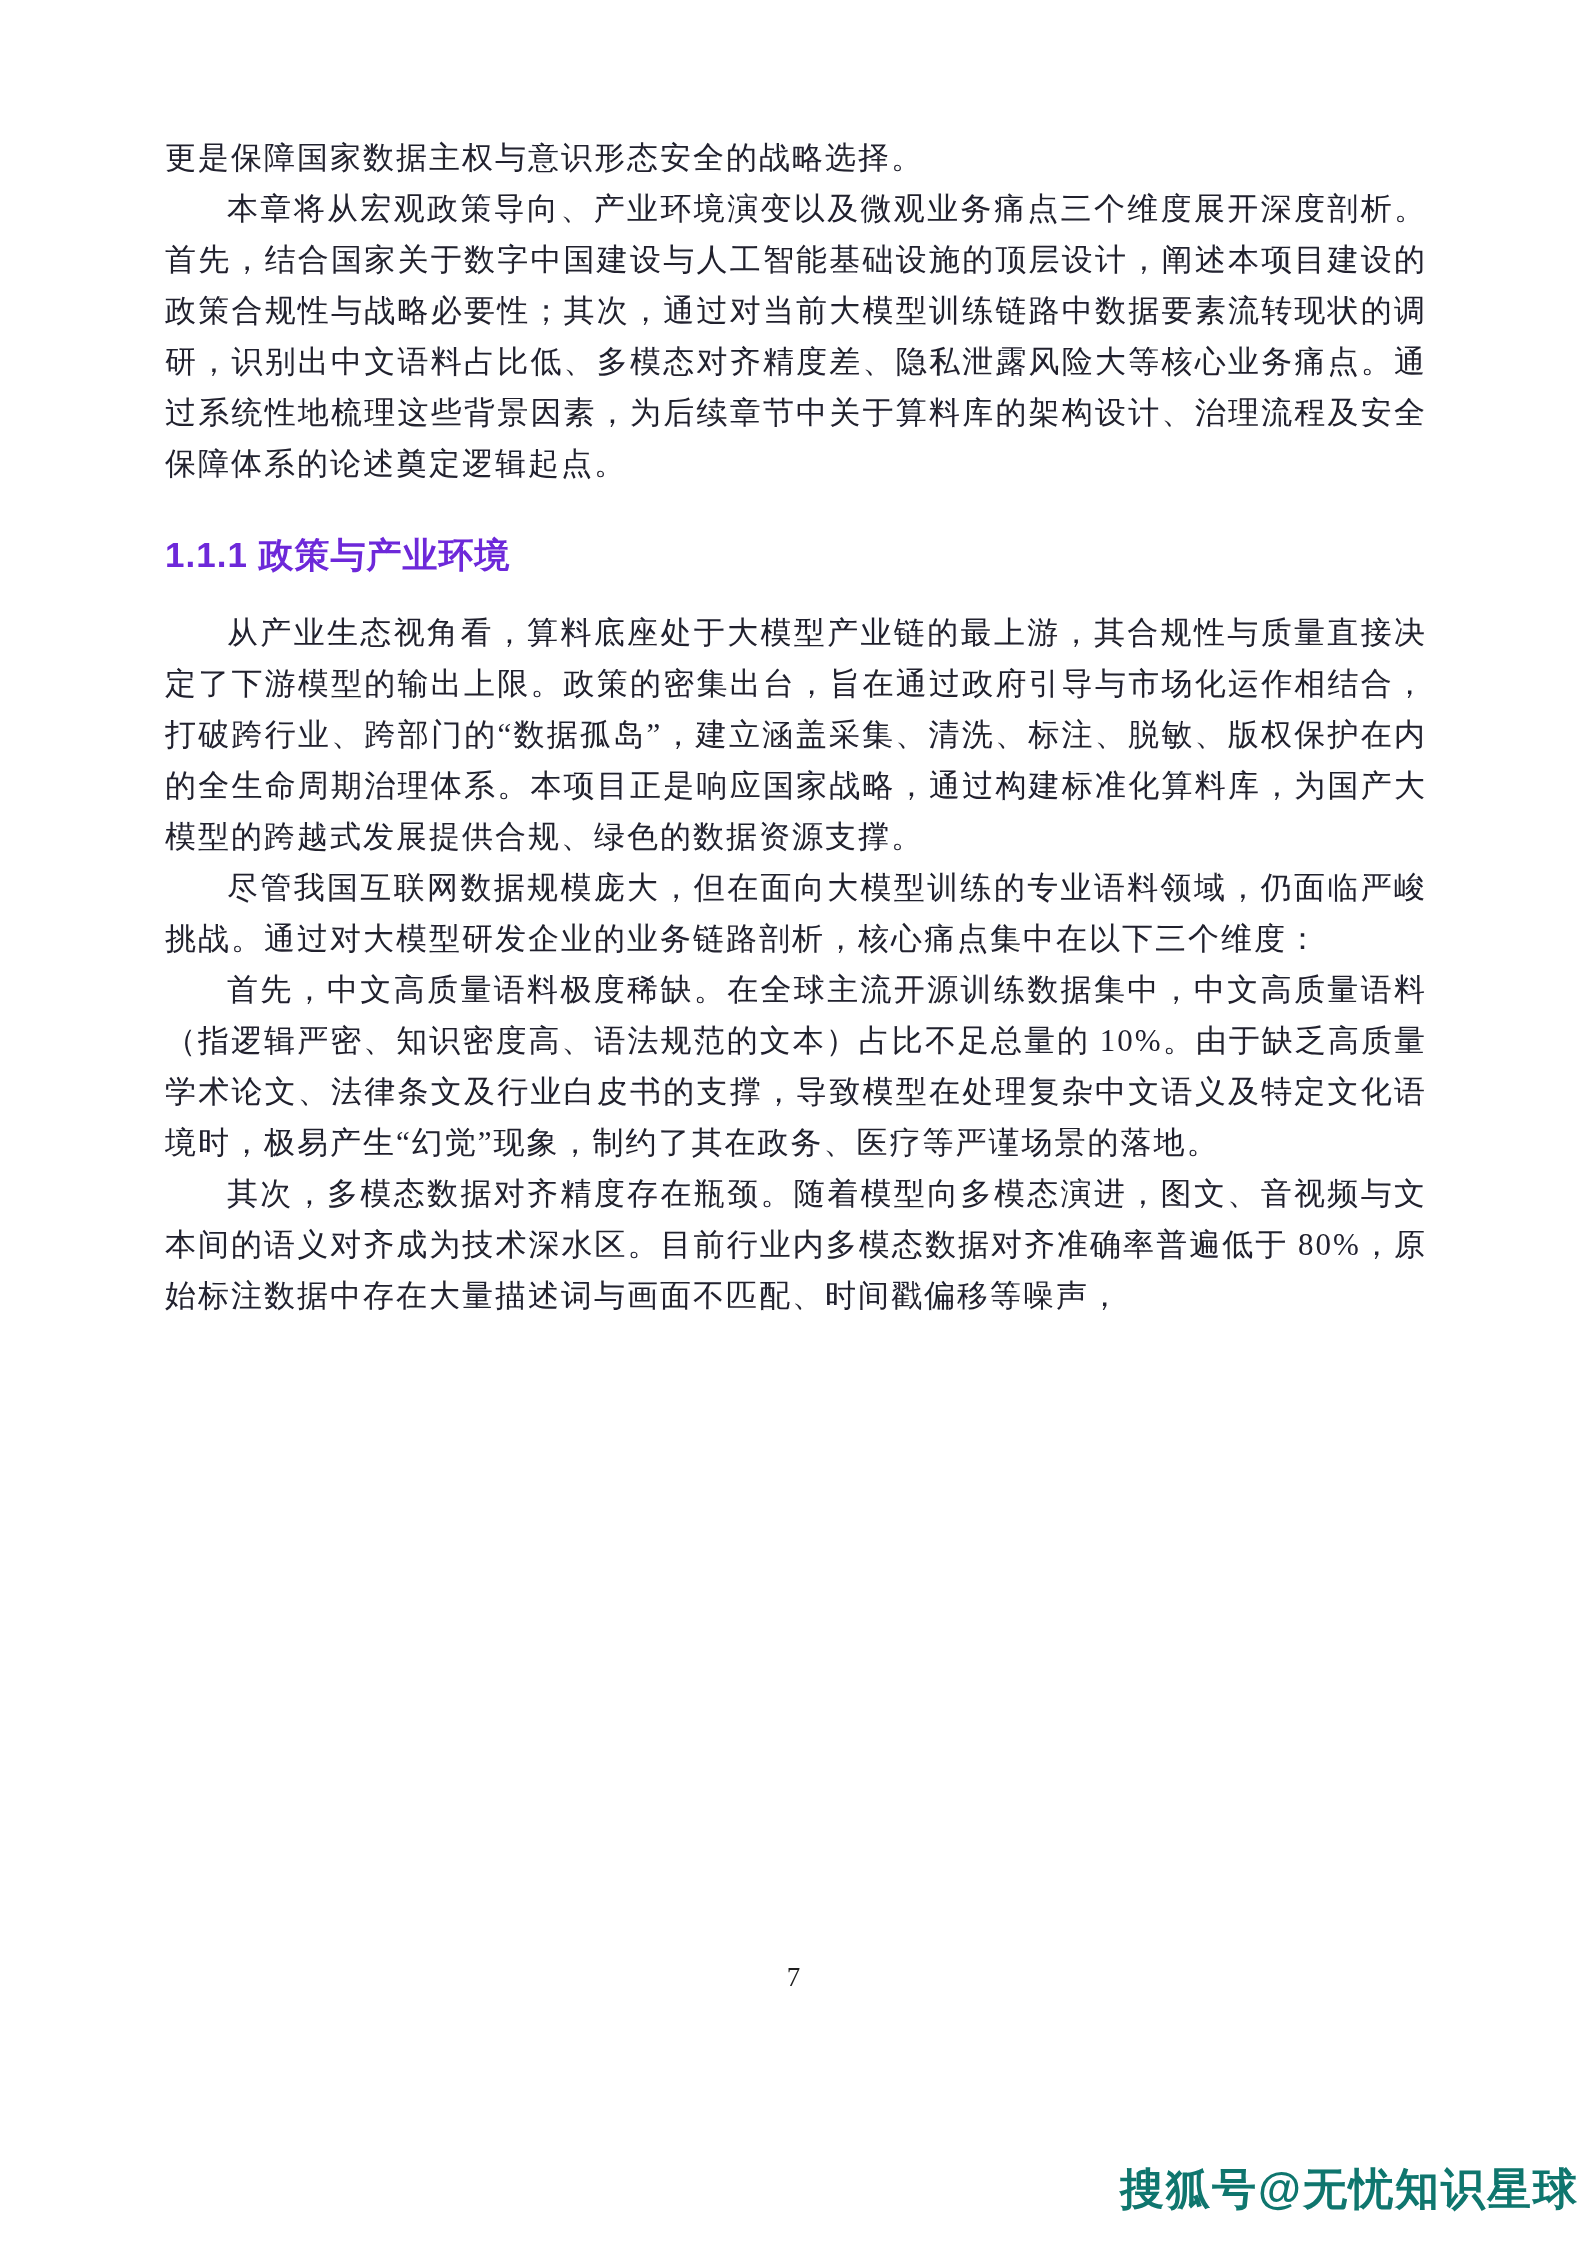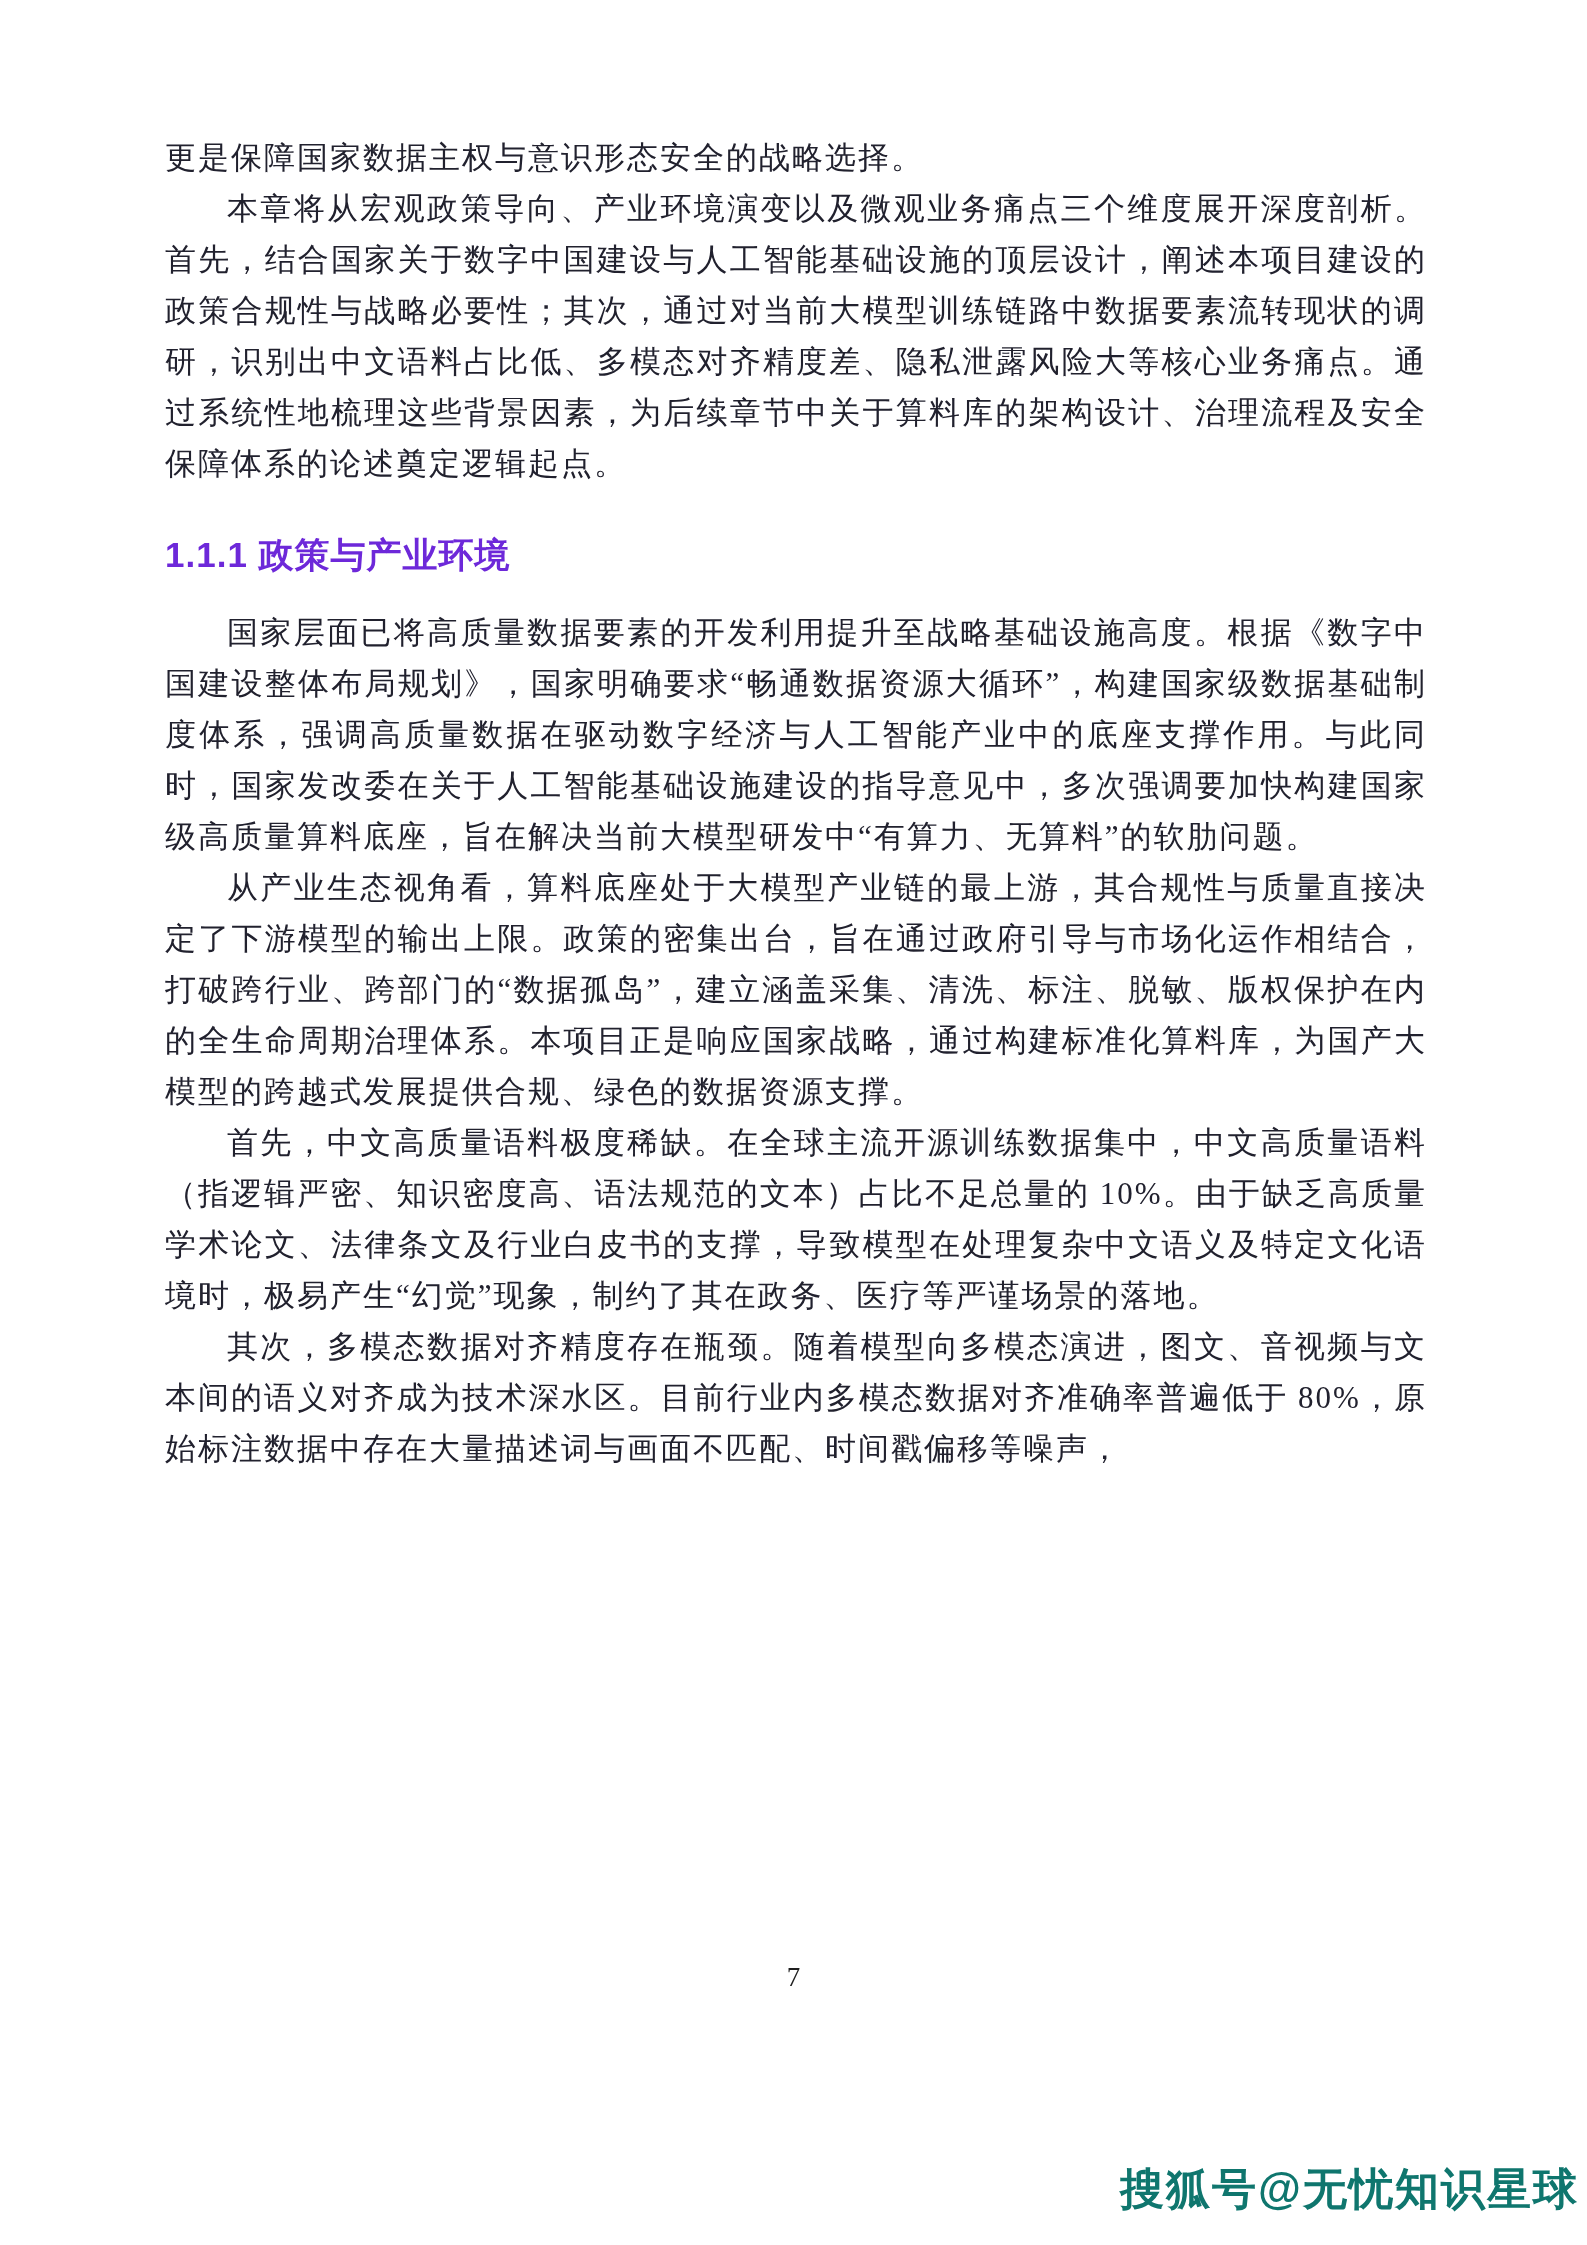--- a/index.html
+++ b/index.html
@@ -80,25 +80,25 @@
 <div class="page">
 
   <div class="content">
 
     <p class="body">更是保障国家数据主权与意识形态安全的战略选择。</p>
 
     <p class="body indent">本章将从宏观政策导向、产业环境演变以及微观业务痛点三个维度展开深度剖析。首先，结合国家关于数字中国建设与人工智能基础设施的顶层设计，阐述本项目建设的政策合规性与战略必要性；其次，通过对当前大模型训练链路中数据要素流转现状的调研，识别出中文语料占比低、多模态对齐精度差、隐私泄露风险大等核心业务痛点。通过系统性地梳理这些背景因素，为后续章节中关于算料库的架构设计、治理流程及安全保障体系的论述奠定逻辑起点。</p>
 
     <h2 class="sec">1.1.1 政策与产业环境</h2>
 
-    <p class="body indent">国家层面已将高质量数据要素的开发利用提升至战略基础设施高度。根据《数字中国建设整体布局规划》，国家明确要求“畅通数据资源大循环”，构建国家级数据基础制度体系，强调高质量数据在驱动数字经济与人工智能产业中的底座支撑作用。与此同时，国家发改委在关于人工智能基础设施建设的指导意见中，多次强调要加快构建国家级高质量算料底座，旨在解决当前大模型研发中“有算力、无算料”的软肋问题。</p>
 
     <p class="body indent">从产业生态视角看，算料底座处于大模型产业链的最上游，其合规性与质量直接决定了下游模型的输出上限。政策的密集出台，旨在通过政府引导与市场化运作相结合，打破跨行业、跨部门的“数据孤岛”，建立涵盖采集、清洗、标注、脱敏、版权保护在内的全生命周期治理体系。本项目正是响应国家战略，通过构建标准化算料库，为国产大模型的跨越式发展提供合规、绿色的数据资源支撑。</p>
 
 
+    <p class="body indent">尽管我国互联网数据规模庞大，但在面向大模型训练的专业语料领域，仍面临严峻挑战。通过对大模型研发企业的业务链路剖析，核心痛点集中在以下三个维度：</p>
 
     <p class="body indent">首先，中文高质量语料极度稀缺。在全球主流开源训练数据集中，中文高质量语料（指逻辑严密、知识密度高、语法规范的文本）占比不足总量的 10%。由于缺乏高质量学术论文、法律条文及行业白皮书的支撑，导致模型在处理复杂中文语义及特定文化语境时，极易产生“幻觉”现象，制约了其在政务、医疗等严谨场景的落地。</p>
 
     <p class="body indent">其次，多模态数据对齐精度存在瓶颈。随着模型向多模态演进，图文、音视频与文本间的语义对齐成为技术深水区。目前行业内多模态数据对齐准确率普遍低于 80%，原始标注数据中存在大量描述词与画面不匹配、时间戳偏移等噪声，</p>
 
   </div>
 
   <div class="pagenum">7</div>
 
   <div class="watermark">搜狐号@无忧知识星球</div>

